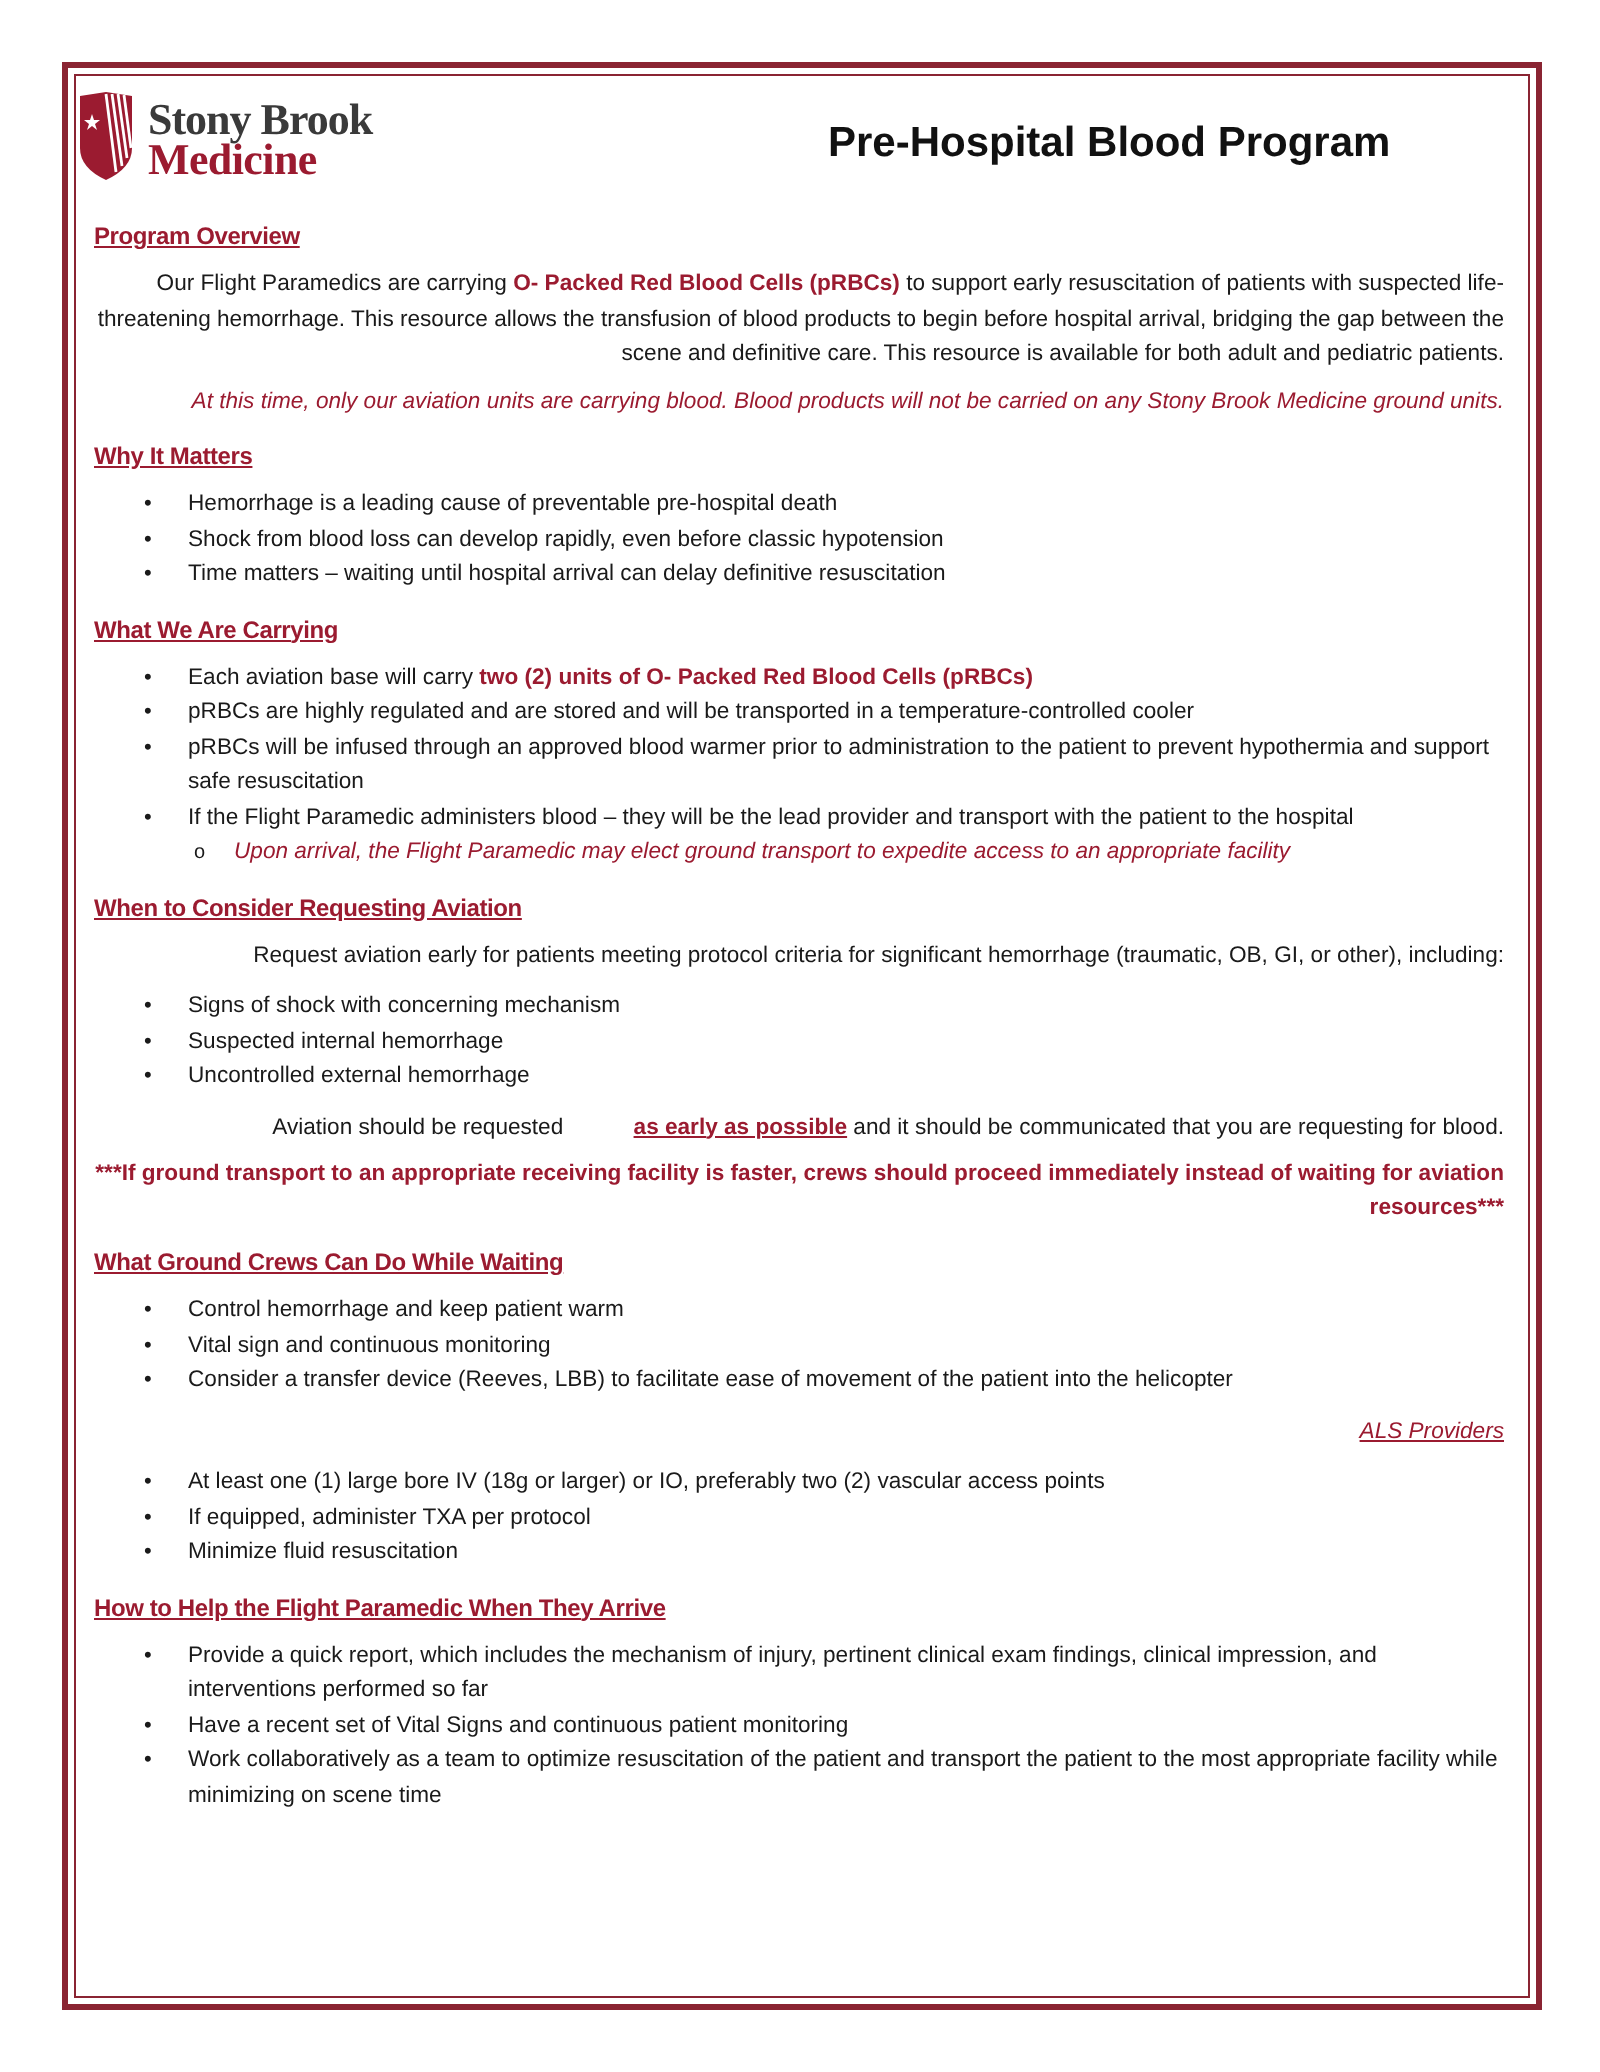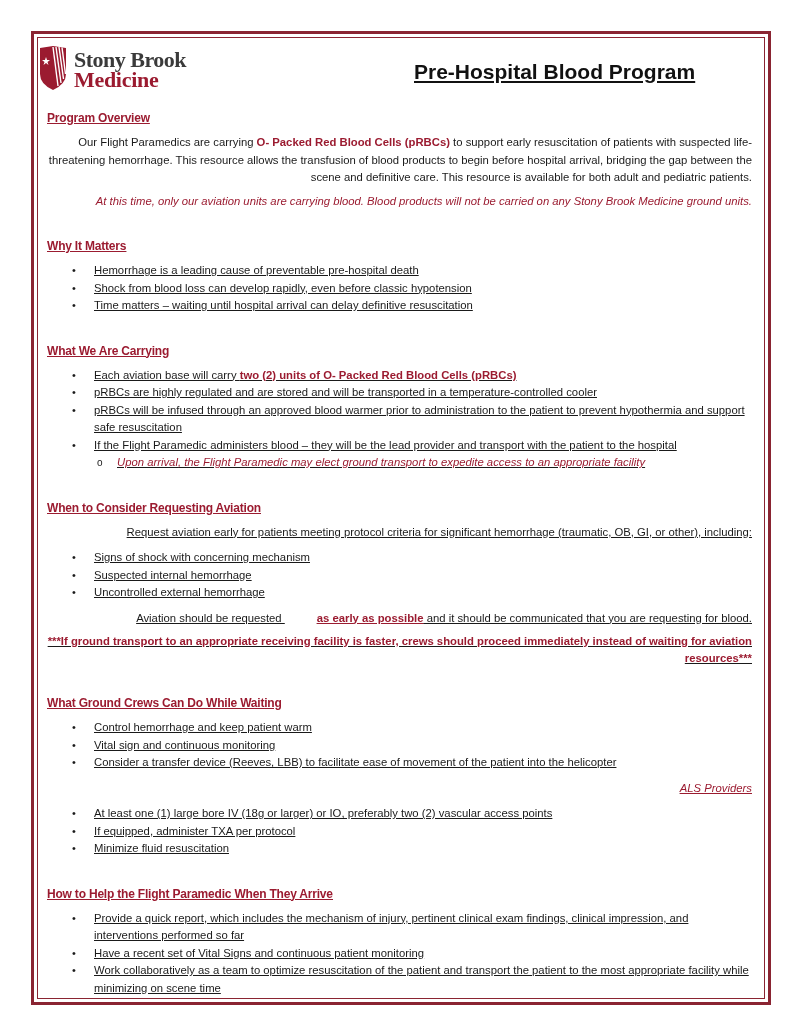--- a/index.html
+++ b/index.html
@@ -9,34 +9,34 @@
                  border:3px solid #8a2432; }
   .frame-inner { position:absolute; left:37px; top:37px; width:726px; height:960px;
                  border:1.5px solid #8a2432; }
   .page { position:absolute; left:47px; top:40px; width:705px; }
   .header { position:relative; height:70px; }
   .logo { position:absolute; left:-7px; top:6px; display:flex; align-items:flex-end;font-weight:bold; }
   .shield { width:26px; height:44px; }
   .logo-text { margin-left:8px; font-family:"Liberation Serif", "DejaVu Serif", serif; line-height:20px; }
   .logo-line1 { font-size:22px; color:#3a3a3a; letter-spacing:-0.5px; }
   .logo-line2 { font-size:22px; color:#9b1b30; letter-spacing:-0.3px; }
-  .doc-title { position:absolute; left:367px; top:20px; font-size:21px; font-weight:bold; color:#111;text-decoration:underline; }
+  .doc-title { position:absolute; left:367px; top:20px; font-size:21px; font-weight:bold; color:#111; }
   h2 { font-size:12px; font-weight:bold; color:#9b1b30; text-decoration:underline;
        margin:0; line-height:16px; letter-spacing:-0.2px; }
   p { margin:0; font-size:11.3px; line-height:17.5px;text-align:right; }
   .lead { margin-top:8px; }
   .red-it { color:#9b1b30; font-style:italic; margin-top:6px; }
   .red-b { color:#9b1b30; font-weight:bold; }
   ul { list-style:none; margin:8px 0 0 0; padding:0; }
   ul li { position:relative; padding-left:47px; font-size:11.3px; line-height:17.5px; }
   ul li::before { content:"•"; position:absolute; left:25px; top:0; font-size:11px; }
   ul.sub li { padding-left:70px; color:#9b1b30; font-style:italic; }
   ul.sub li::before { content:"o"; left:50px; font-style:normal; color:#1a1a1a; font-size:10px; }
   ul.sub { margin-top:0; }
-  .section { margin-top:28px;text-decoration:underline; }
+  .section { margin-top:10px; }
   .ul-link { color:#9b1b30; font-weight:bold; text-decoration:underline;padding-left:32px; }
   .callout { text-align:right; color:#9b1b30; font-weight:bold; margin-top:6px; font-size:11.3px; line-height:17px; }
   .als { color:#9b1b30; font-style:italic; text-decoration:underline; margin:8px 0 0 0; padding-left:0; font-size:11.3px; }
 </style>
 </head>
 <body>
 
 <div class="frame-outer"></div>
 <div class="frame-inner"></div>
 

